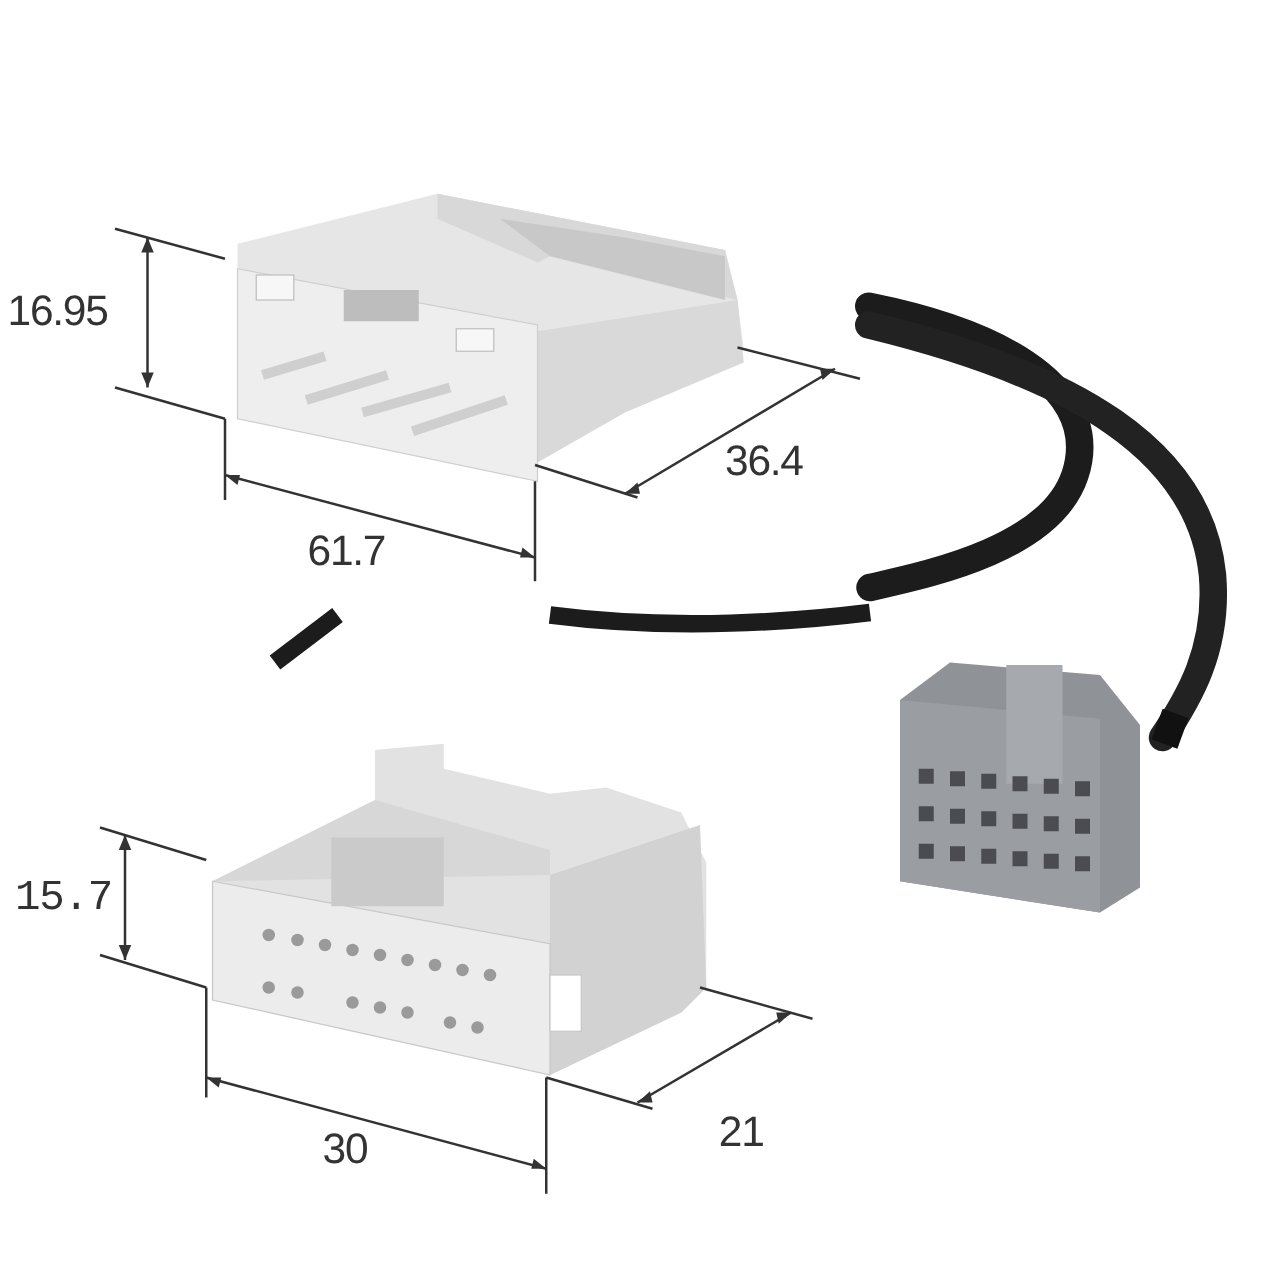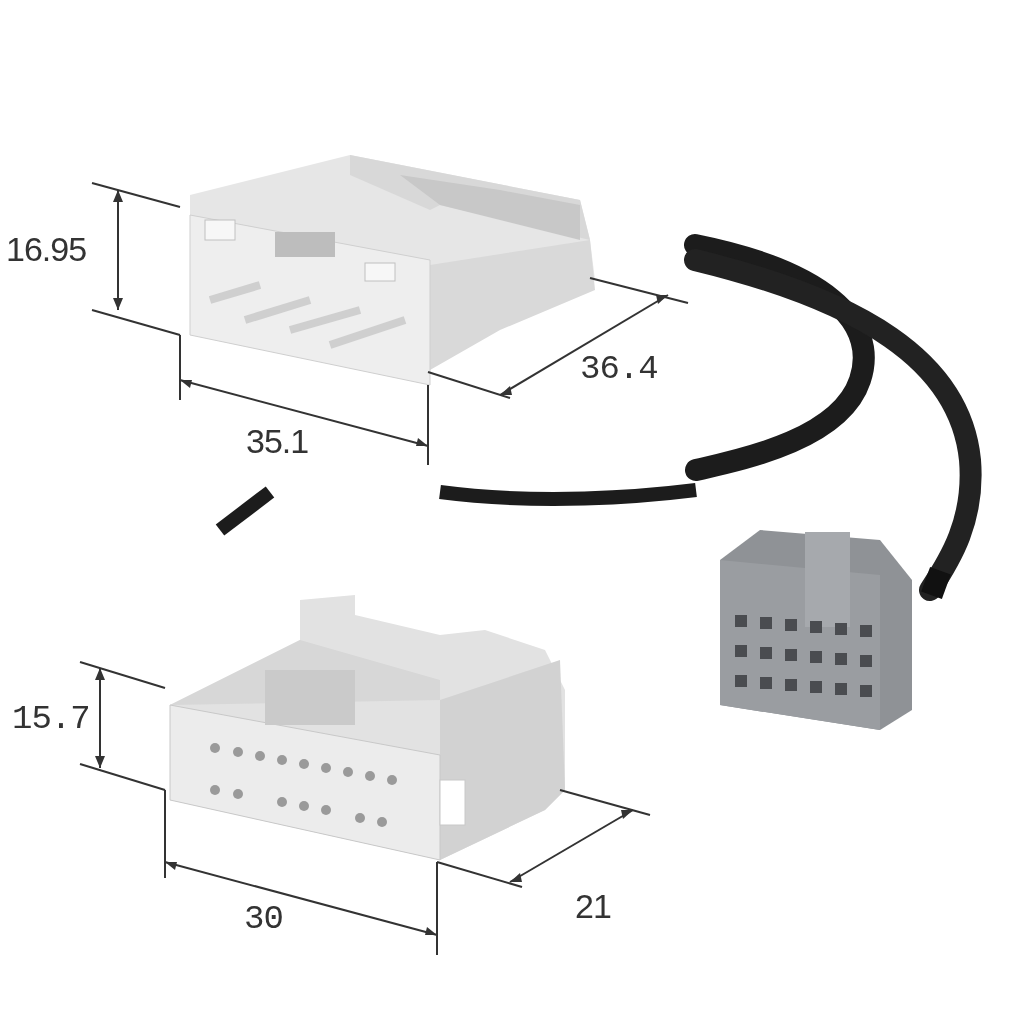--- a/index.html
+++ b/index.html
@@ -129,19 +129,19 @@
       <polygon points="100,668 95,680 105,680"></polygon>
         <polygon points="100,768 95,756 105,756"></polygon>
       <polygon points="165,862 177,862 175,870"></polygon>
         <polygon points="437,935 425,935 427,927"></polygon>
       <polygon points="510,882 520,873 522,882"></polygon>
         <polygon points="633,810 623,819 621,810"></polygon>
     </g>
   </svg>
 
   <div class="dim-label" style="left:6px; top:230px;">16.95</div>
-  <div class="dim-label" style="left:246px; top:422px;">35.1</div>
-  <div class="dim-label" style="left:580px; top:350px;font-family:Liberation Mono, monospace;">36.4</div>
+  <div class="dim-label" style="left:246px; top:422px;">61.7</div>
+  <div class="dim-label" style="left:580px; top:350px;">36.4</div>
 
   <div class="dim-label" style="left:12px; top:700px;font-family:Liberation Mono, monospace;">15.7</div>
-  <div class="dim-label" style="left:244px; top:900px;font-family:Liberation Mono, monospace;">30</div>
+  <div class="dim-label" style="left:258px; top:900px;">30</div>
   <div class="dim-label" style="left:575px; top:887px;">21</div>
 </div>
 
 </body></html>

